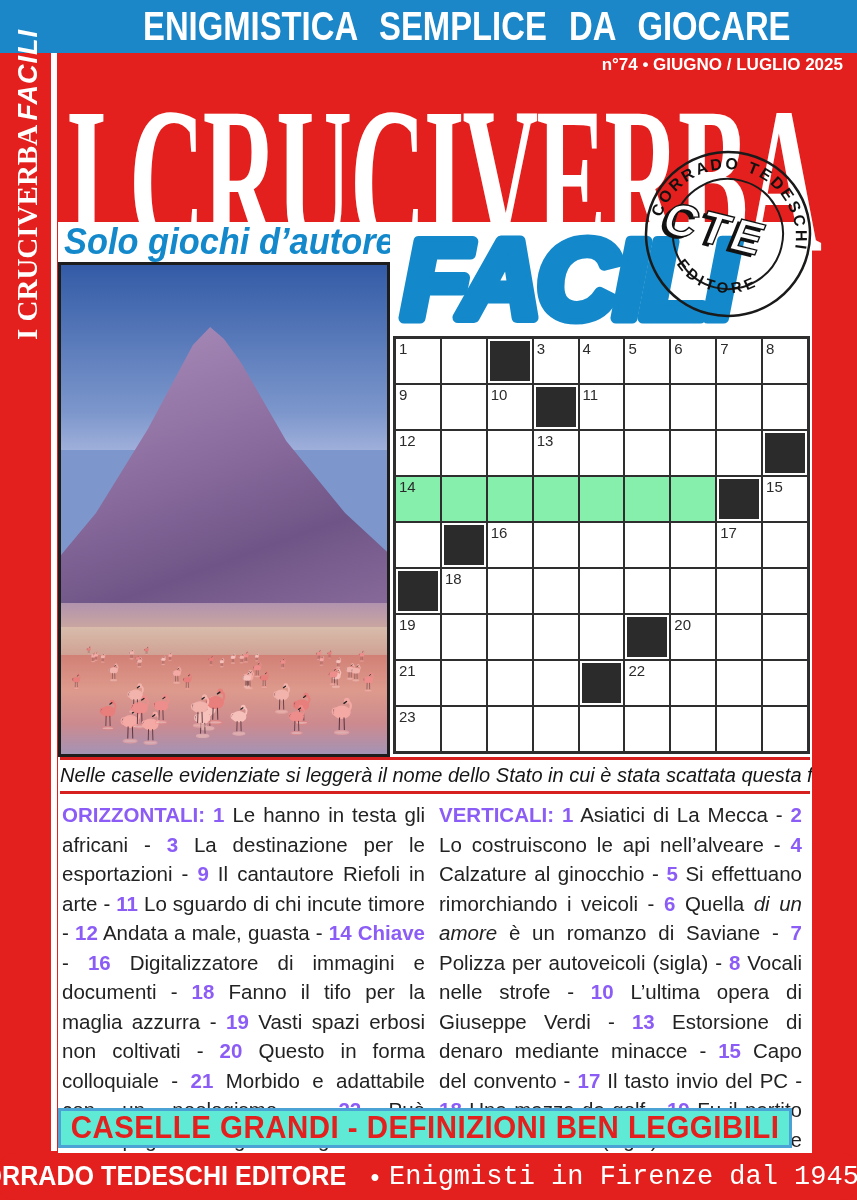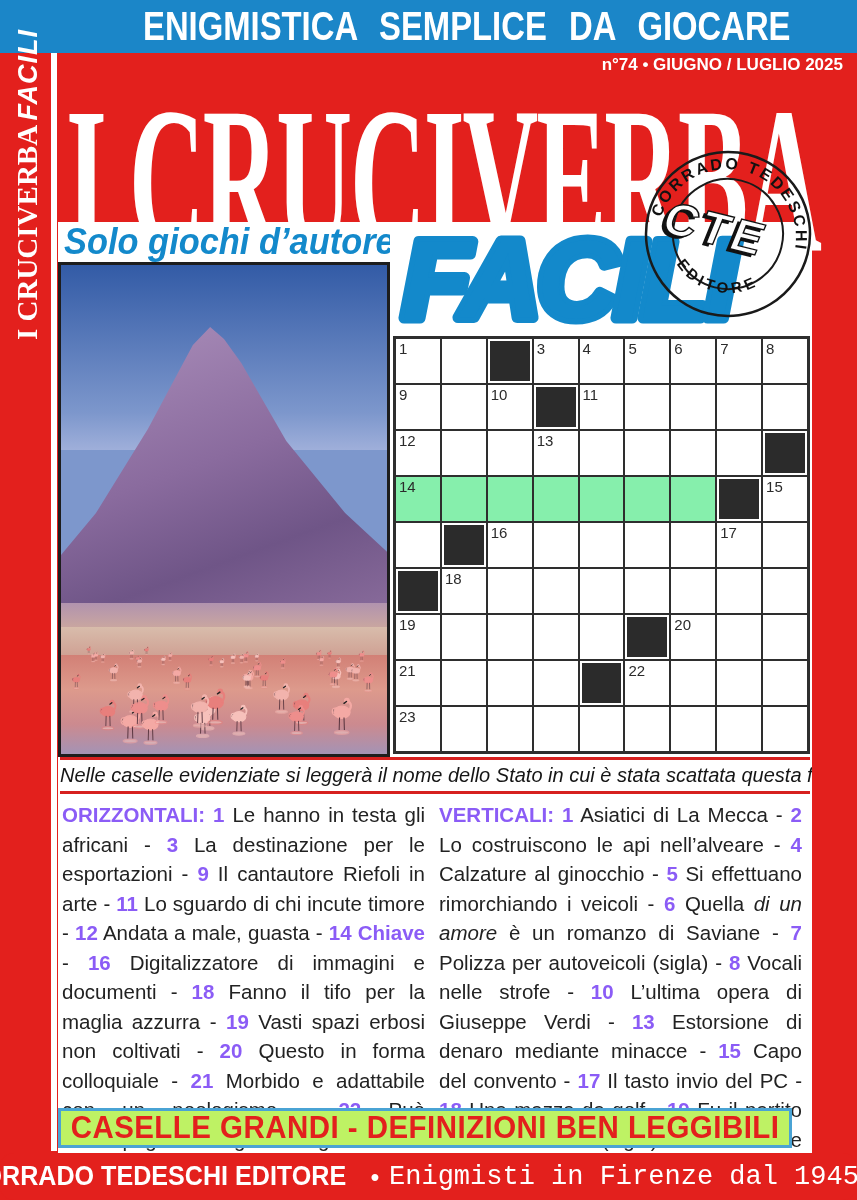--- a/index.html
+++ b/index.html
@@ -56,21 +56,21 @@
   .cell.hl{background:#86efac;}
   .cell .num{position:absolute;left:3px;top:1px;font-size:15px;color:#2b2b2b;}
   
   .content{position:absolute;left:58px;top:757px;width:754px;height:396px;background:#fff;overflow:hidden;}
   .rule{height:3px;background:#d6201f;margin:0 2px;}
   .caption{margin:4px 2px;font-style:italic;font-size:20px;color:#151515;white-space:nowrap;}
   .clues{display:flex;gap:14px;margin:6px 4px 0 4px;}
   .clue-col{width:363px;font-size:20.5px;line-height:29.5px;color:#222;text-align:justify;}
   .clue-col b{color:#8b5cf6;}
   
-  .caselle{position:absolute;left:58px;top:1108px;width:734px;height:40px;background:#bef264;
+  .caselle{position:absolute;left:58px;top:1108px;width:734px;height:40px;background:#5eead4;
     border:3px solid #4aa3d4;box-sizing:border-box;display:flex;align-items:center;justify-content:center;}
   .caselle span{display:inline-block;color:#e3201d;font-weight:bold;font-size:31px;
     transform:scaleX(.95);white-space:nowrap;letter-spacing:0.5px;}
   
   .footer{position:absolute;left:0;top:1153px;width:857px;height:47px;background:#e3201d;
     display:flex;align-items:center;justify-content:center;gap:10px;color:#fff;border-radius:14px;}
   .f-pub{font-weight:bold;font-size:27px;transform:scaleX(.93);white-space:nowrap;}
   .f-sep{font-size:24px;font-weight:bold;}
   .f-tag{font-family:Liberation Mono, monospace;font-size:27px;white-space:nowrap;}
   .f-logo{width:42px;height:42px;border:2px solid #fff;border-radius:50%;box-sizing:border-box;

